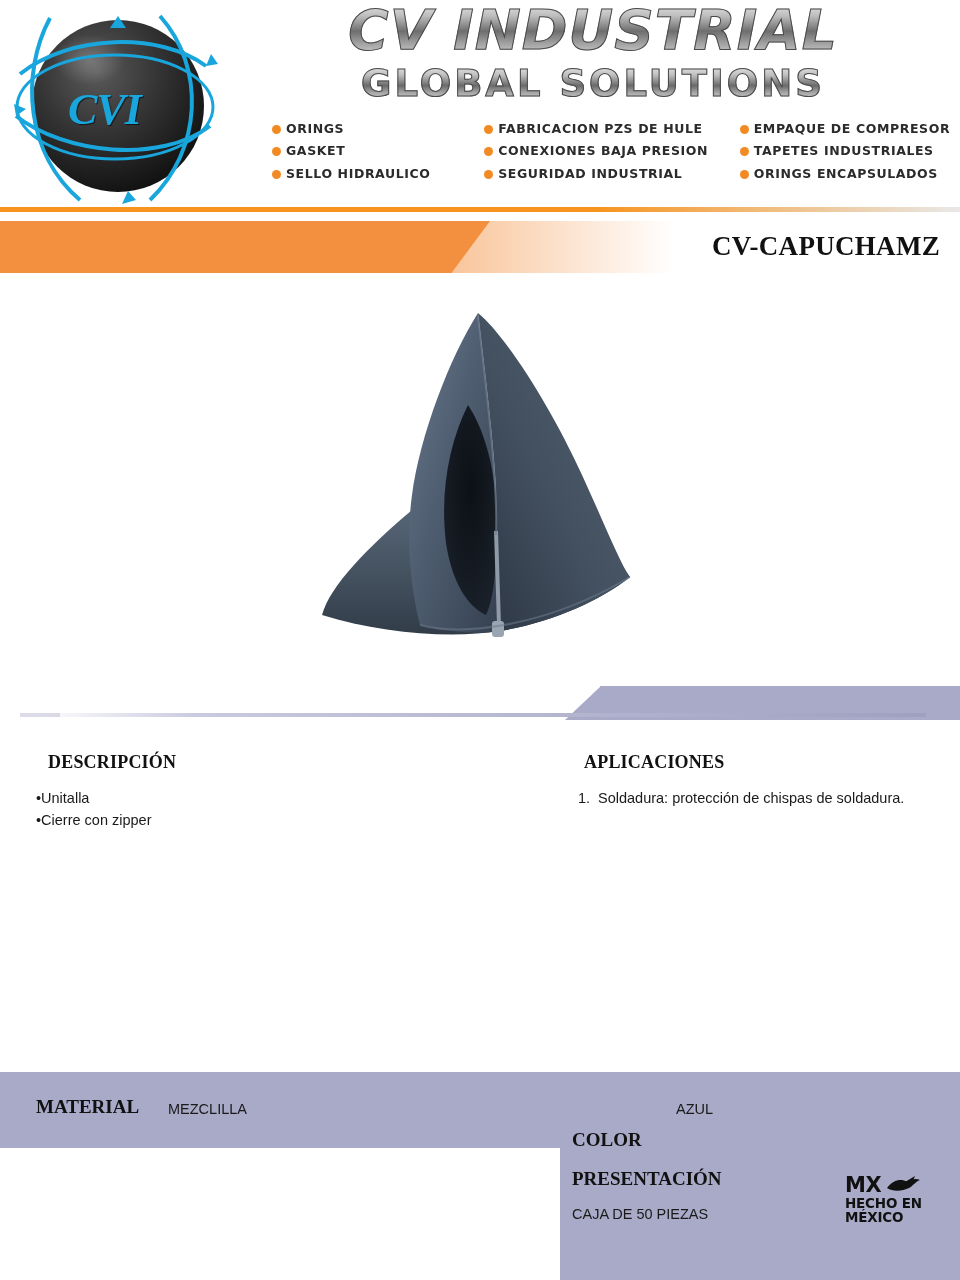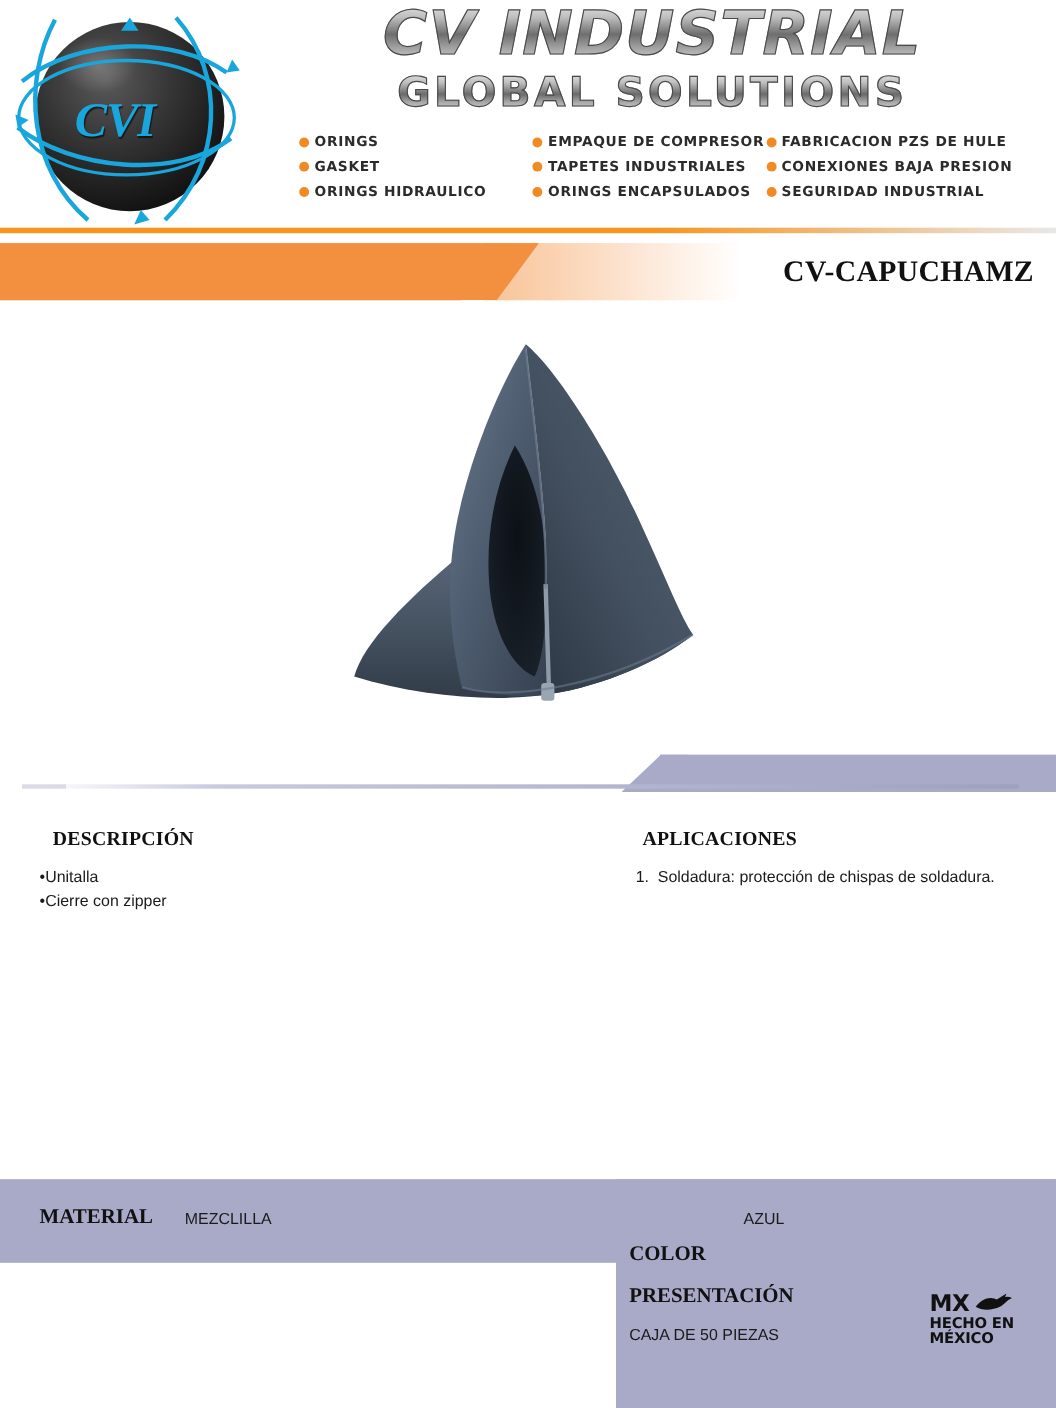--- a/index.html
+++ b/index.html
@@ -389,49 +389,49 @@
       <div class="svc-item">
         <span class="svc-bullet"></span>
         <span class="svc-label">ORINGS</span>
       </div>
       <div class="svc-item">
         <span class="svc-bullet"></span>
         <span class="svc-label">GASKET</span>
       </div>
       <div class="svc-item">
         <span class="svc-bullet"></span>
-        <span class="svc-label">ORINGS HIDRAULICO</span>
+        <span class="svc-label">SELLO HIDRAULICO</span>
+      </div>
+    </div>
+    <div class="svc-col c2">
+      <div class="svc-item">
+        <span class="svc-bullet"></span>
+        <span class="svc-label">FABRICACION PZS DE HULE</span>
+      </div>
+      <div class="svc-item">
+        <span class="svc-bullet"></span>
+        <span class="svc-label">CONEXIONES BAJA PRESION</span>
+      </div>
+      <div class="svc-item">
+        <span class="svc-bullet"></span>
+        <span class="svc-label">SEGURIDAD INDUSTRIAL</span>
       </div>
     </div>
     <div class="svc-col">
       <div class="svc-item">
         <span class="svc-bullet"></span>
         <span class="svc-label">EMPAQUE DE COMPRESOR</span>
       </div>
       <div class="svc-item">
         <span class="svc-bullet"></span>
         <span class="svc-label">TAPETES INDUSTRIALES</span>
       </div>
       <div class="svc-item">
         <span class="svc-bullet"></span>
         <span class="svc-label">ORINGS ENCAPSULADOS</span>
-      </div>
-    </div>
-    <div class="svc-col c2">
-      <div class="svc-item">
-        <span class="svc-bullet"></span>
-        <span class="svc-label">FABRICACION PZS DE HULE</span>
-      </div>
-      <div class="svc-item">
-        <span class="svc-bullet"></span>
-        <span class="svc-label">CONEXIONES BAJA PRESION</span>
-      </div>
-      <div class="svc-item">
-        <span class="svc-bullet"></span>
-        <span class="svc-label">SEGURIDAD INDUSTRIAL</span>
       </div>
     </div>
   </div>
 
   <div class="header-rule"></div>
 </div>
 
 <div class="titlebar">
   <div class="titlebar-orange"></div>
   <div class="titlebar-slant"></div>

